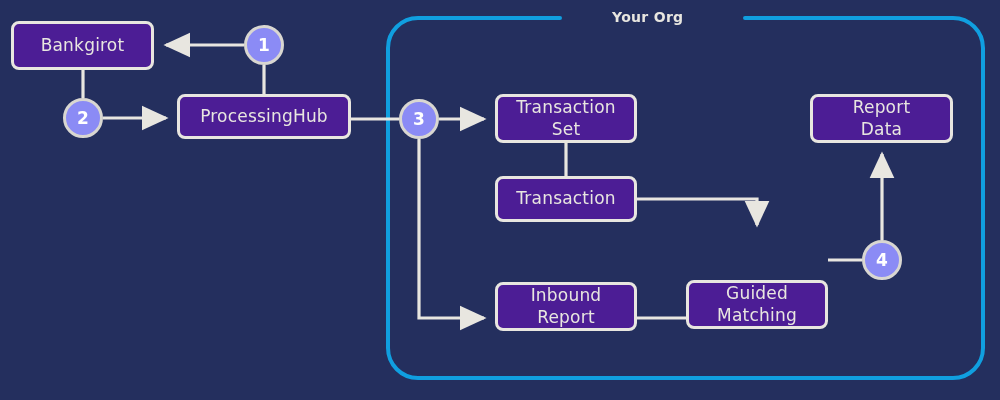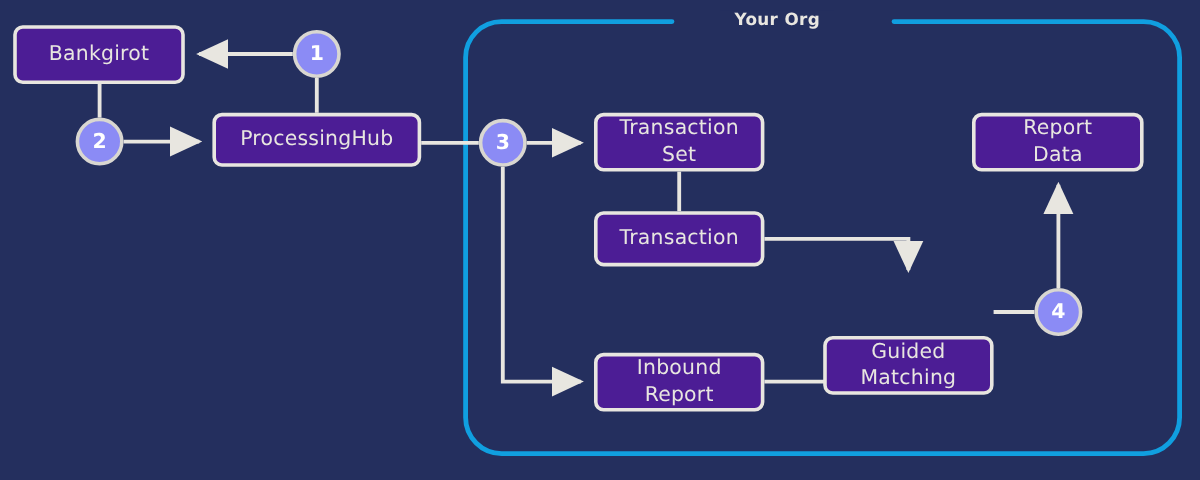--- a/index.html
+++ b/index.html
@@ -111,21 +111,21 @@
     </g>
   </svg>
 
   <div class="org-label" style="left:600px; top:9px;">Your Org</div>
 
   <div class="node-box" style="left:11px;  top:21px;  width:143px; height:49px;">Bankgirot</div>
   <div class="node-box" style="left:177px; top:94px;  width:174px; height:45px;">ProcessingHub</div>
   <div class="node-box" style="left:495px; top:94px;  width:142px; height:49px;">Transaction
 Set</div>
   <div class="node-box" style="left:495px; top:176px; width:142px; height:46px;">Transaction</div>
-  <div class="node-box" style="left:495px; top:294px; width:142px; height:49px;">Inbound
+  <div class="node-box" style="left:495px; top:282px; width:142px; height:49px;">Inbound
 Report</div>
   <div class="node-box" style="left:686px; top:236px; width:142px; height:49px;margin-top:44px;">Guided
 Matching</div>
   <div class="node-box" style="left:810px; top:94px;  width:143px; height:49px;">Report
 Data</div>
 
   <div class="step-badge" style="left:244px; top:25px;">1</div>
   <div class="step-badge" style="left:63px;  top:98px;">2</div>
   <div class="step-badge" style="left:399px; top:99px;">3</div>
   <div class="step-badge" style="left:862px; top:240px;">4</div>

